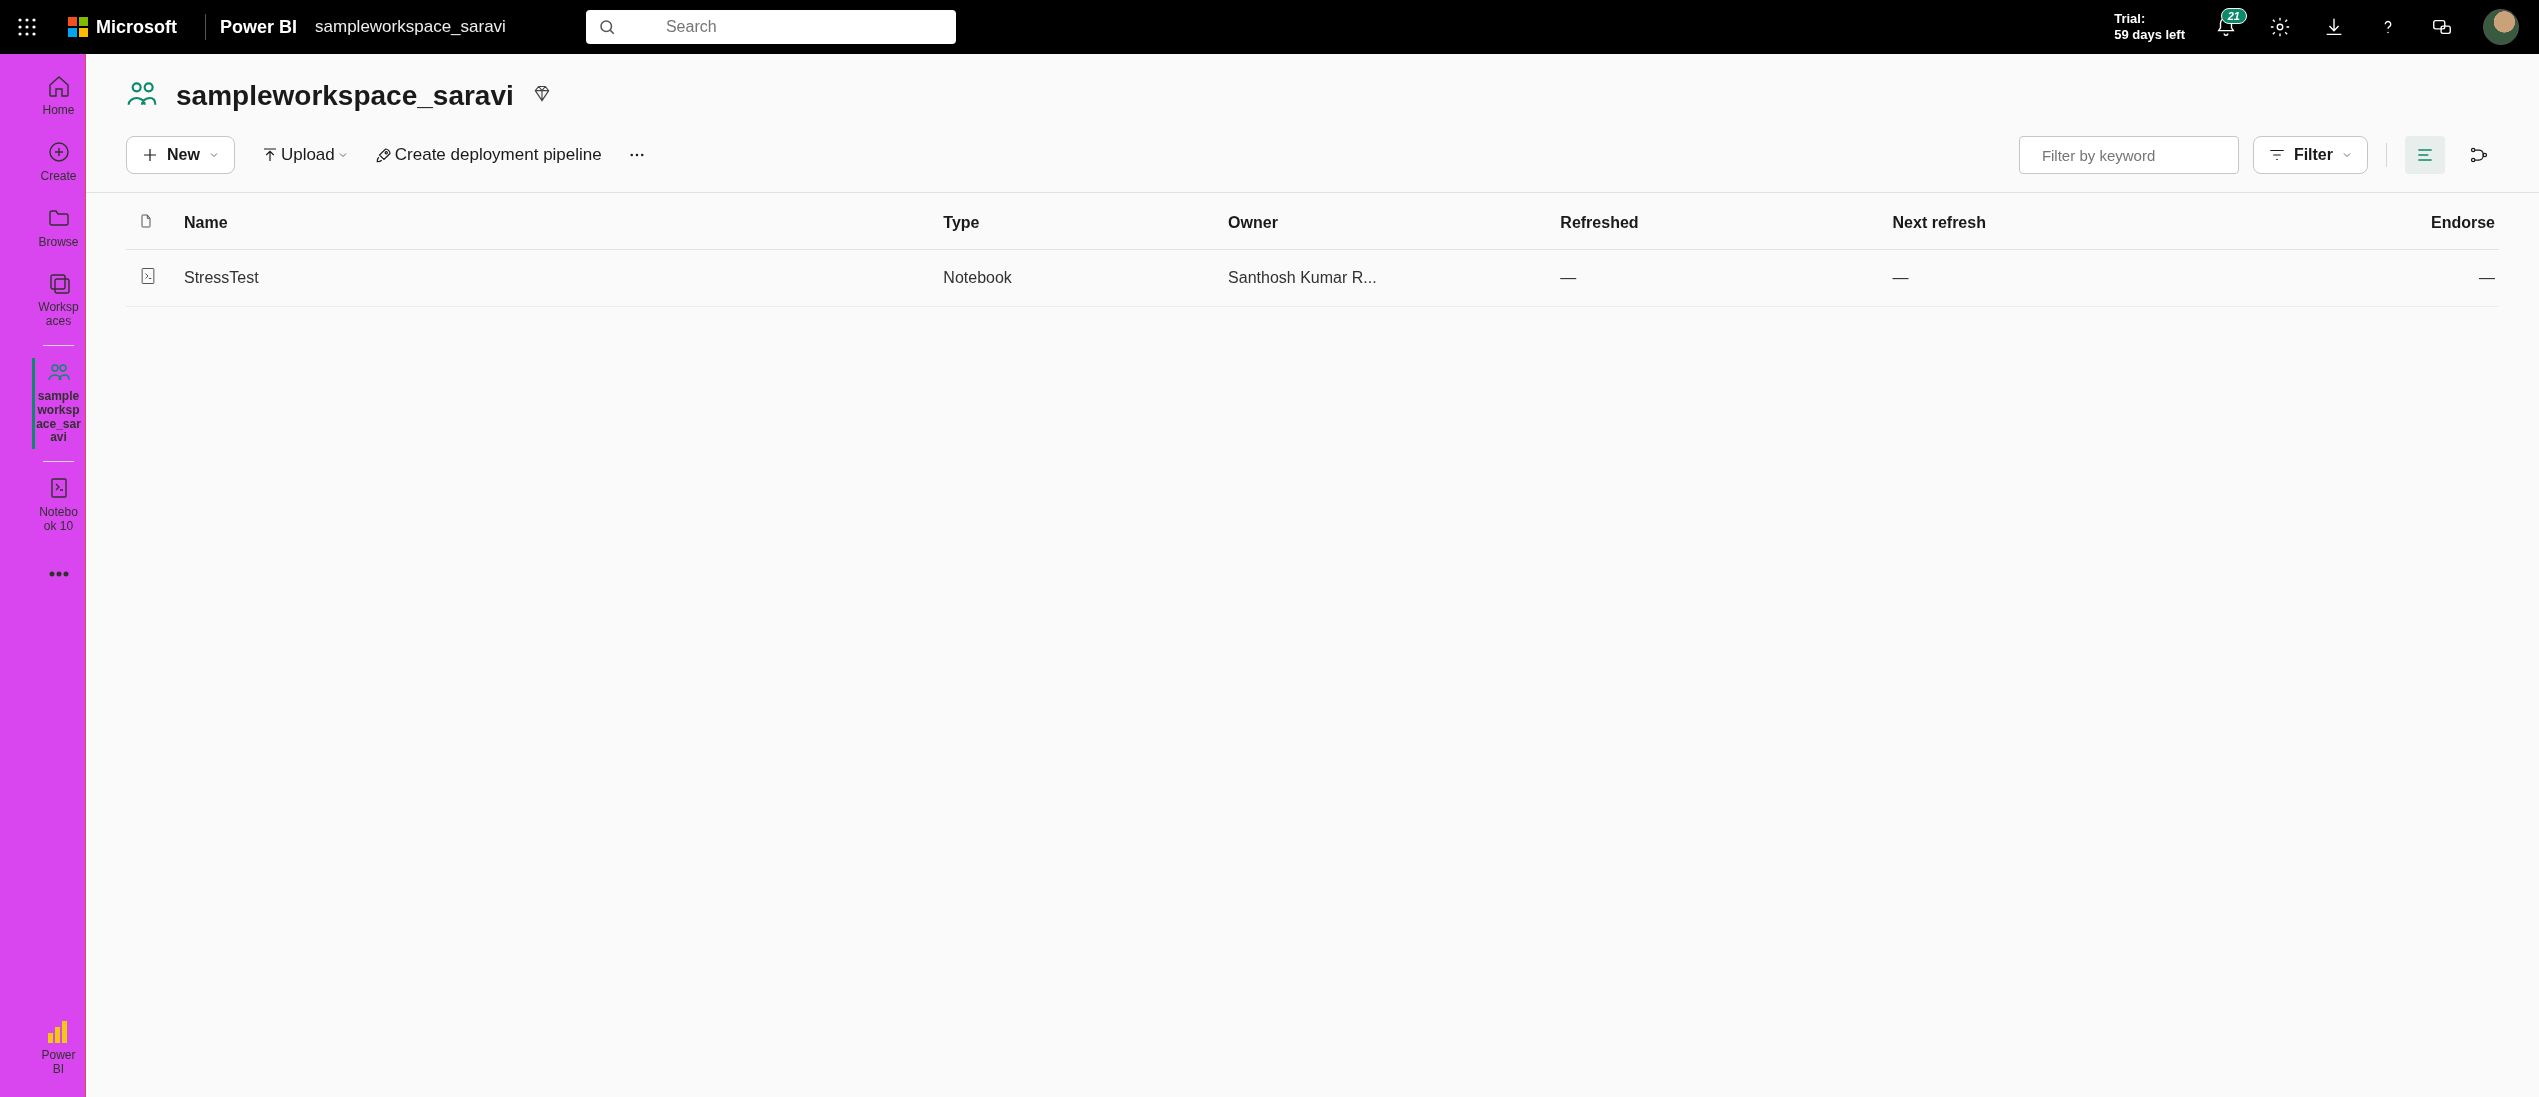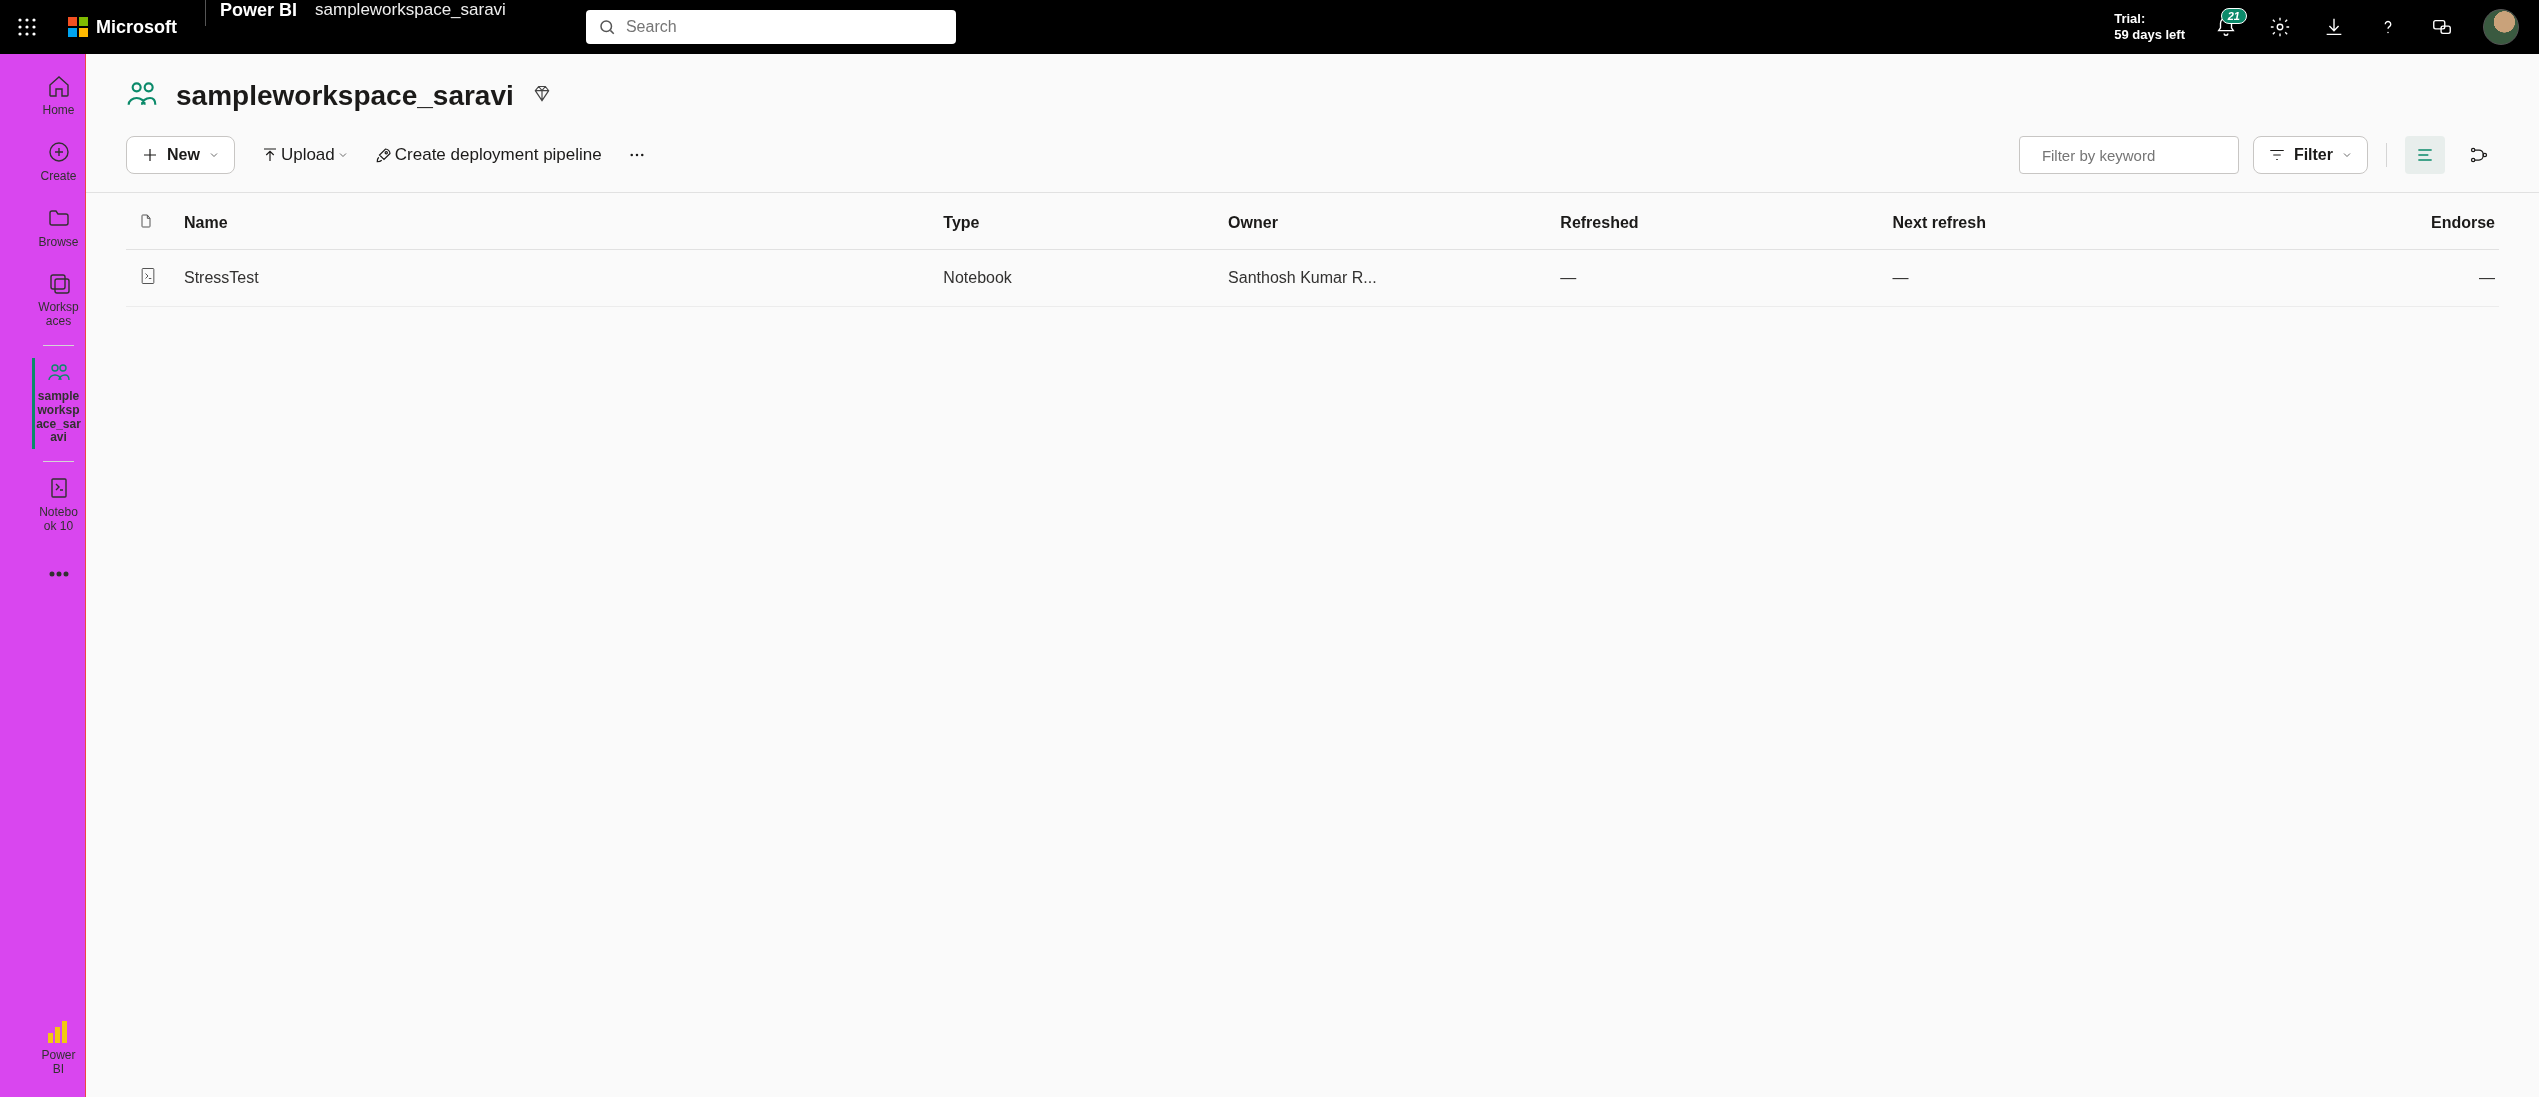--- a/index.html
+++ b/index.html
@@ -6,21 +6,21 @@
 html, body { width: 100%; height: 100%; background: #f5f5f5; overflow: hidden; }
 
 
 .topbar {
   height: 54px; width: 100%;
   background: #000;
   display: flex; align-items: center;
   color: #fff;
   padding-right: 20px;
 }
-.topbar-left { display: flex; align-items: flex-start; height: 100%; }
+.topbar-left { display: flex; align-items: center; height: 100%; }
 .waffle {
   width: 54px; height: 100%;
   display: flex; align-items: center; justify-content: center;
   cursor: pointer;
 }
 .waffle svg { width: 18px; height: 18px; }
 .ms-brand { display: flex; align-items: center; gap: 8px; padding: 0 14px; height: 100%; }
 .ms-logo { width: 20px; height: 20px; display: grid; grid-template-columns: 1fr 1fr; grid-template-rows: 1fr 1fr; gap: 2px; }
 .ms-logo span:nth-child(1){ background:#f25022;} .ms-logo span:nth-child(2){ background:#7fba00;}
 .ms-logo span:nth-child(3){ background:#00a4ef;} .ms-logo span:nth-child(4){ background:#ffb900;}
@@ -28,21 +28,21 @@
 .vdiv { width: 1px; height: 26px; background: #555; margin: 0 14px; }
 .app-name { font-size: 18px; font-weight: 600; }
 .breadcrumb-ws { font-size: 17px; margin-left: 18px; color: #eee; }
 
 .search-wrap { flex: 0 0 auto; margin-left: 80px; }
 .searchbox {
   width: 370px; height: 34px; background: #fff; border-radius: 4px;
   display: flex; align-items: center; padding: 0 12px; gap: 10px;
 }
 .searchbox input {
-  border: none; outline: none; font-size: 16px; flex: 1; color: #333; background: transparent;
+  border: none; outline: none; font-size: 16px; flex: 1; color: #333; background: transparent; margin-left: 40px;
 }
 
 .topbar-right { margin-left: auto; display: flex; align-items: center; gap: 28px; }
 .trial { font-size: 13px; line-height: 1.25; text-align: left; font-weight: 600; }
 .top-icon-btn { width: 26px; height: 26px; position: relative; cursor: pointer; display:flex;align-items:center;justify-content:center;font-style:italic; }
 .top-icon-btn svg { width: 22px; height: 22px; stroke: #fff; fill: none; stroke-width: 1.5; }
 .badge {
   position: absolute; top: -6px; right: -8px;
   background: #0b8a6a; color:#fff; font-size: 11px; font-weight:600;
   border-radius: 10px; padding: 1px 6px; border: 1px solid #fff;

